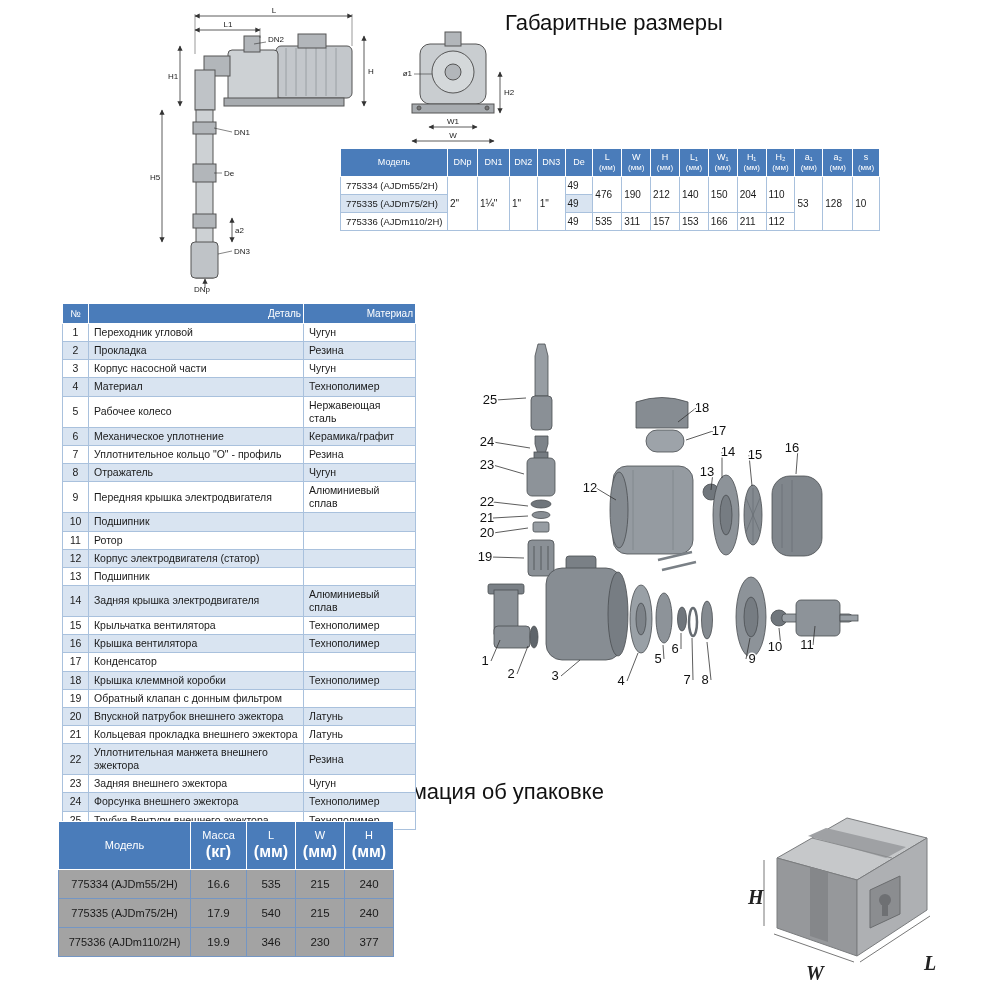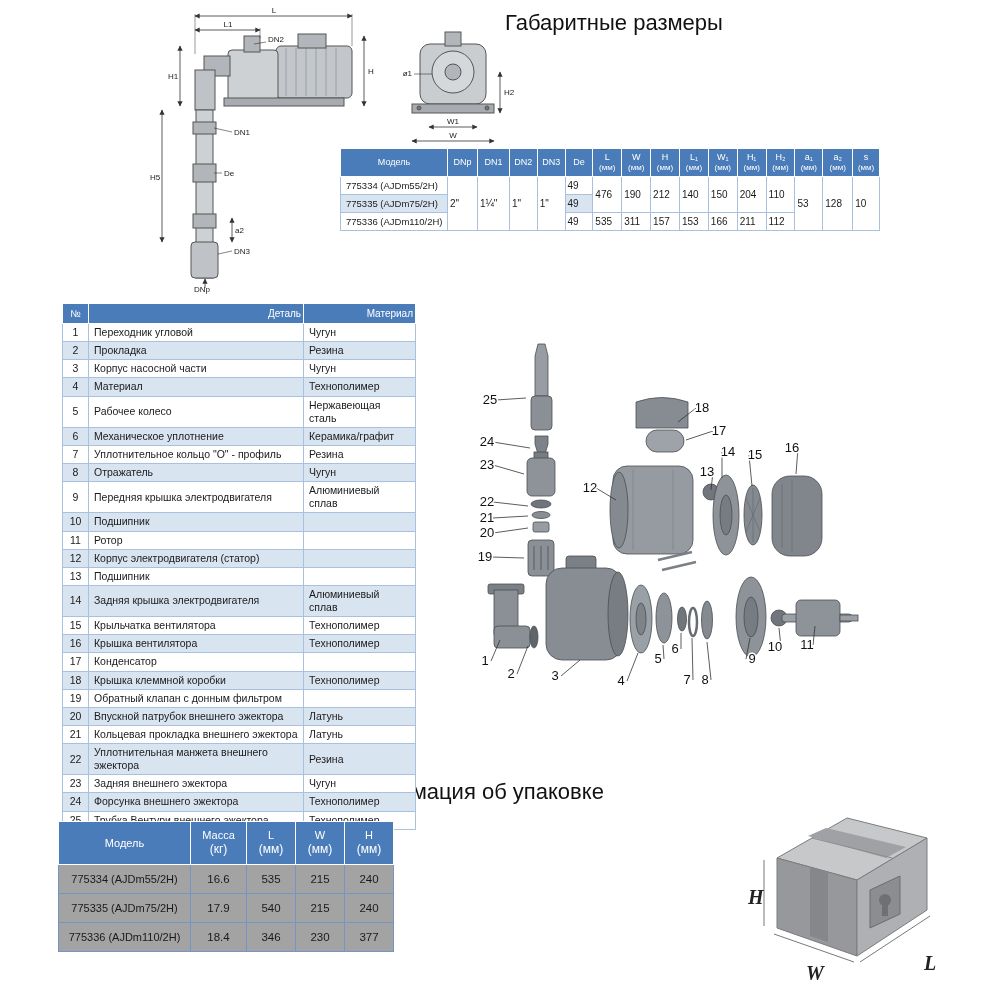--- a/index.html
+++ b/index.html
@@ -30,21 +30,21 @@
   .parts-table th{background:var(--header-bg);color:#fff;font-weight:400;font-size:10px;
                   padding:4px 2px;border:1px solid #fff;text-align:right;}
   .parts-table td{border:1px solid var(--tbl-border);padding:2px 5px;background:#fff;line-height:1.25;}
   .parts-table tr:nth-of-type(even) td{background:var(--row-alt);}
   .parts-table .num{width:26px;text-align:center;padding:2px 1px;}
   .parts-table .mat{width:112px;}
   
   .pack-table{position:absolute;left:58px;top:821px;width:336px;table-layout:fixed;font-size:11.5px;}
   .pack-table th{background:var(--header-bg);color:#fff;font-weight:400;font-size:11px;
                  border:1px solid #fff;padding:6px 3px;line-height:1.3;text-align:center;vertical-align:middle;}
-  .pack-table th .unit{display:block;font-size:12px;}
+  .pack-table th .unit{display:block;font-size:16px;font-weight:bold;}
   .pack-table td{border:1px solid var(--pack-border);text-align:center;padding:8px 3px;}
   .pack-table td.model{font-size:11px;}
   
   .abs{position:absolute;}
   svg text{font-family:"Liberation Sans","DejaVu Sans",sans-serif;}
   .dim-label{font-size:8px;fill:#222;}
   .callout{font-size:13px;fill:#111;text-anchor:middle;paint-order:stroke;stroke:#fff;stroke-width:3px;}
   .box-label{font-size:20px;font-style:italic;font-weight:bold;fill:#222;
              font-family:"Liberation Serif","DejaVu Serif",serif;}
 </style>
@@ -543,21 +543,21 @@
         <tr>
           <td class="model">775335 (AJDm75/2H)</td>
           <td>17.9</td>
           <td>540</td>
           <td>215</td>
           <td>240</td>
         </tr>
 
         <tr>
           <td class="model">775336 (AJDm110/2H)</td>
-          <td>18.4</td>
+          <td>19.9</td>
           <td>346</td>
           <td>230</td>
           <td>377</td>
         </tr>
       </tbody>
   </table>
 
   <svg class="abs" style="left:742px;top:806px;" width="230" height="188" viewBox="0 0 230 188">
     <g>
       <polygon points="35,52 105,12 185,32 115,74" fill="#c6c8ca" stroke="#7a7c7e"></polygon>

